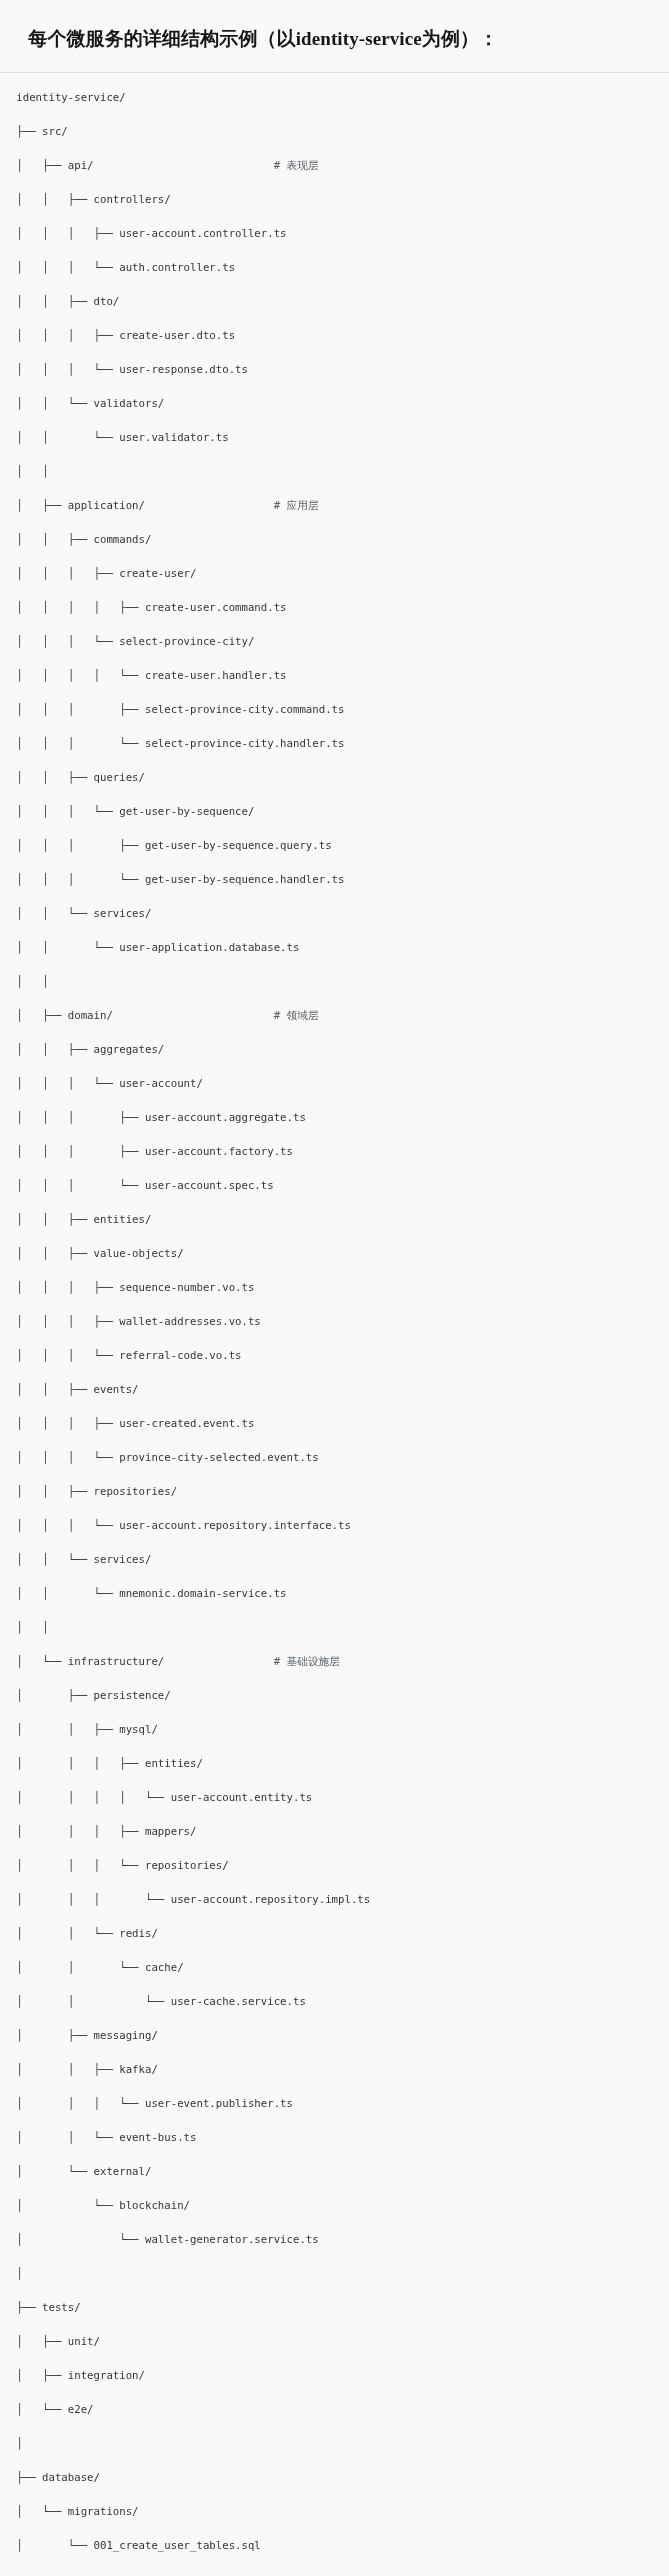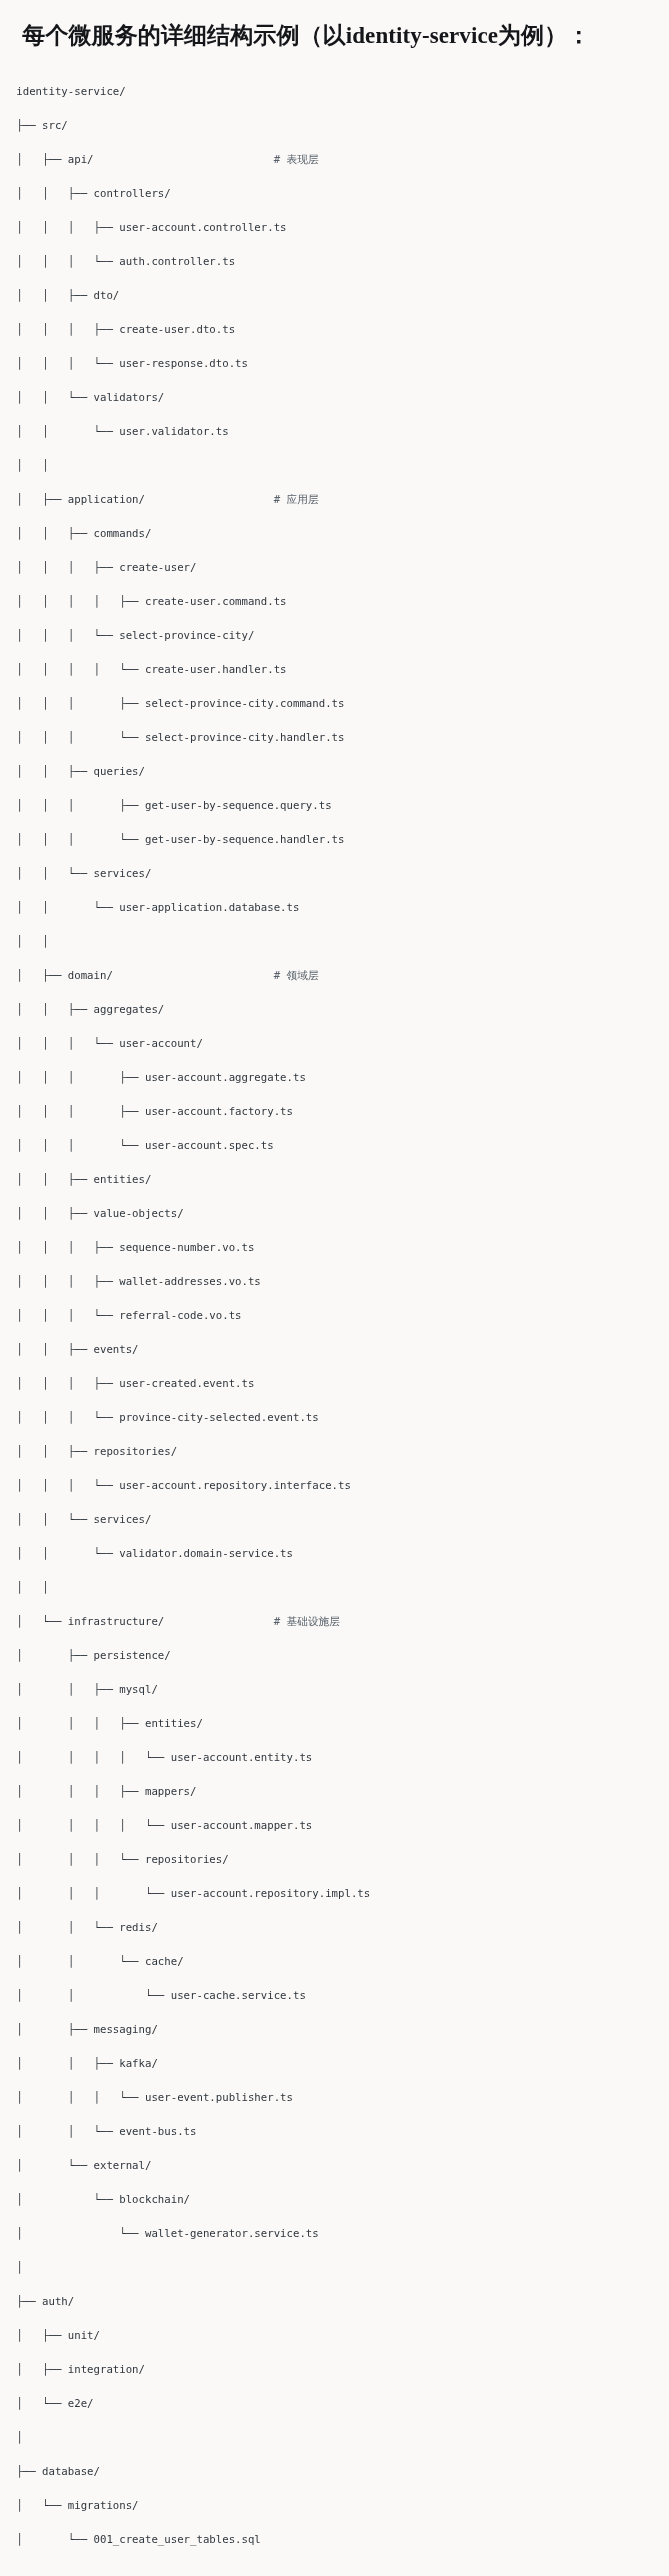--- a/index.html
+++ b/index.html
@@ -18,25 +18,25 @@
 
   .page {
     width: 669px;
     padding: 0;
   }
 
   
   .doc-heading {
     font-family: "Liberation Serif", serif;
     font-weight: bold;
-    font-size: 23px;
+    font-size: 19px;
     line-height: 1.35;
     color: #14161a;
     padding: 13.8px 16.3px 8.8px 16.3px;
-    margin: 6px;
+    margin: 12px;
     letter-spacing: 0.1px;
   }
   .heading-rule {
     height: 0.6px;
     background: #e3e1dc;
     margin: 0 0 0 0;
     width: 100%;
   }
 
   
@@ -86,20 +86,21 @@
 <span class="line"><span>│   │</span></span>
 <span class="line"><span>│   ├── application/</span><span>                    </span><span class="cmt"># 应用层</span></span>
 <span class="line"><span>│   │   ├── commands/</span></span>
 <span class="line"><span>│   │   │   ├── create-user/</span></span>
 <span class="line"><span>│   │   │   │   ├── create-user.command.ts</span></span>
 <span class="line"><span>│   │   │   └── select-province-city/</span></span>
 <span class="line"><span>│   │   │   │   └── create-user.handler.ts</span></span>
 <span class="line"><span>│   │   │       ├── select-province-city.command.ts</span></span>
 <span class="line"><span>│   │   │       └── select-province-city.handler.ts</span></span>
 <span class="line"><span>│   │   ├── queries/</span></span>
+<span class="line"><span>│   │   │   └── get-user-by-sequence/</span></span>
 <span class="line"><span>│   │   │       ├── get-user-by-sequence.query.ts</span></span>
 <span class="line"><span>│   │   │       └── get-user-by-sequence.handler.ts</span></span>
 <span class="line"><span>│   │   └── services/</span></span>
 <span class="line"><span>│   │       └── user-application.database.ts</span></span>
 <span class="line"><span>│   │</span></span>
 <span class="line"><span>│   ├── domain/</span><span>                         </span><span class="cmt"># 领域层</span></span>
 <span class="line"><span>│   │   ├── aggregates/</span></span>
 <span class="line"><span>│   │   │   └── user-account/</span></span>
 <span class="line"><span>│   │   │       ├── user-account.aggregate.ts</span></span>
 <span class="line"><span>│   │   │       ├── user-account.factory.ts</span></span>
@@ -108,43 +109,42 @@
 <span class="line"><span>│   │   ├── value-objects/</span></span>
 <span class="line"><span>│   │   │   ├── sequence-number.vo.ts</span></span>
 <span class="line"><span>│   │   │   ├── wallet-addresses.vo.ts</span></span>
 <span class="line"><span>│   │   │   └── referral-code.vo.ts</span></span>
 <span class="line"><span>│   │   ├── events/</span></span>
 <span class="line"><span>│   │   │   ├── user-created.event.ts</span></span>
 <span class="line"><span>│   │   │   └── province-city-selected.event.ts</span></span>
 <span class="line"><span>│   │   ├── repositories/</span></span>
 <span class="line"><span>│   │   │   └── user-account.repository.interface.ts</span></span>
 <span class="line"><span>│   │   └── services/</span></span>
-<span class="line"><span>│   │       └── validator.domain-service.ts</span></span>
+<span class="line"><span>│   │       └── mnemonic.domain-service.ts</span></span>
 <span class="line"><span>│   │</span></span>
 <span class="line"><span>│   └── infrastructure/</span><span>                 </span><span class="cmt"># 基础设施层</span></span>
 <span class="line"><span>│       ├── persistence/</span></span>
 <span class="line"><span>│       │   ├── mysql/</span></span>
 <span class="line"><span>│       │   │   ├── entities/</span></span>
 <span class="line"><span>│       │   │   │   └── user-account.entity.ts</span></span>
 <span class="line"><span>│       │   │   ├── mappers/</span></span>
-<span class="line"><span>│       │   │   │   └── user-account.mapper.ts</span></span>
 <span class="line"><span>│       │   │   └── repositories/</span></span>
 <span class="line"><span>│       │   │       └── user-account.repository.impl.ts</span></span>
 <span class="line"><span>│       │   └── redis/</span></span>
 <span class="line"><span>│       │       └── cache/</span></span>
 <span class="line"><span>│       │           └── user-cache.service.ts</span></span>
 <span class="line"><span>│       ├── messaging/</span></span>
 <span class="line"><span>│       │   ├── kafka/</span></span>
 <span class="line"><span>│       │   │   └── user-event.publisher.ts</span></span>
 <span class="line"><span>│       │   └── event-bus.ts</span></span>
 <span class="line"><span>│       └── external/</span></span>
 <span class="line"><span>│           └── blockchain/</span></span>
 <span class="line"><span>│               └── wallet-generator.service.ts</span></span>
 <span class="line"><span>│</span></span>
-<span class="line"><span>├── auth/</span></span>
+<span class="line"><span>├── tests/</span></span>
 <span class="line"><span>│   ├── unit/</span></span>
 <span class="line"><span>│   ├── integration/</span></span>
 <span class="line"><span>│   └── e2e/</span></span>
 <span class="line"><span>│</span></span>
 <span class="line"><span>├── database/</span></span>
 <span class="line"><span>│   └── migrations/</span></span>
 <span class="line"><span>│       └── 001_create_user_tables.sql</span></span>
 
 
 

